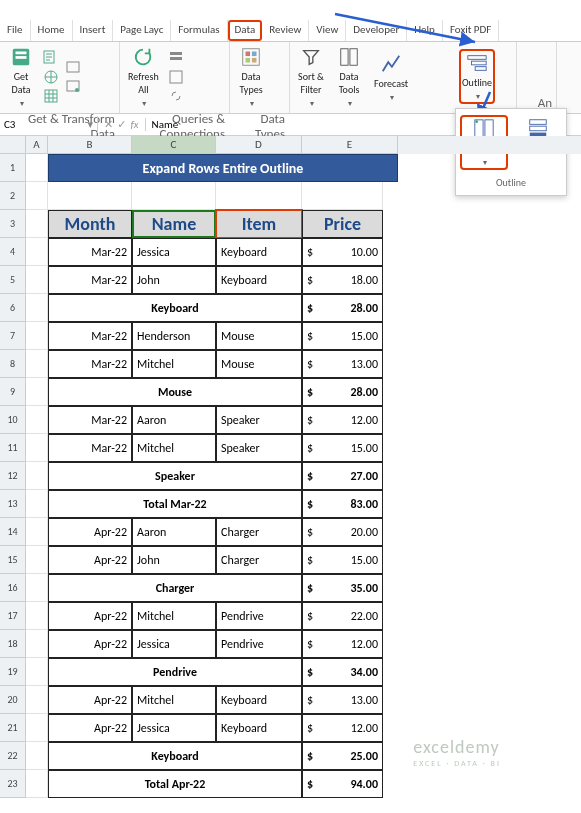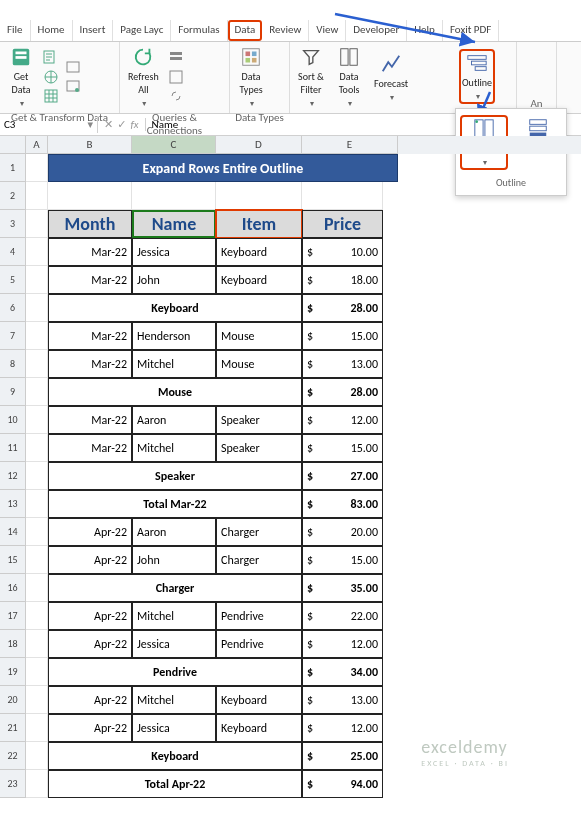--- a/index.html
+++ b/index.html
@@ -6,21 +6,21 @@
     body { background: #fff; width: 581px; height: 813px; overflow: hidden; user-select: none; }
 
     
     .menubar { display: flex; border-bottom: 1px solid #ccc; height: 22px; font-size: 11px; margin-top: 20px; }
     .menu-item { padding: 3px 7px; color: #444; cursor: pointer; border-right: 1px solid #e0e0e0; }
     .menu-item.active { border: 2px solid #e03a00; border-radius: 3px; padding: 1px 5px; }
 
     .ribbon { display: flex; height: 72px; border-bottom: 1px solid #d0d0d0; background: #fafafa; }
     .ribbon-group { display: flex; flex-direction: column; border-right: 1px solid #ddd; padding: 2px 4px; }
     .ribbon-group .items { flex: 1; display: flex; align-items: center; gap: 4px; }
-    .ribbon-group .group-label { font-size: 11px; color: #666; text-align: center; padding: 1px 0; }
+    .ribbon-group .group-label { font-size: 13px; color: #666; text-align: right; padding: 1px 0; }
     .rbig { display: flex; flex-direction: column; align-items: center; font-size: 10px; color: #222; padding: 2px 4px; gap: 2px; cursor: pointer; }
     .rbig svg { width: 26px; height: 22px; }
     .ricon { width: 18px; height: 18px; display: flex; align-items: center; justify-content: center; cursor: pointer; }
     .ricon svg { width: 16px; height: 16px; }
     .highlight-orange { border: 2.5px solid #e03a00; border-radius: 4px; padding: 1px; }
 
     
     .outline-pop { position: absolute; top: 108px; left: 455px; background: #fff; border: 1px solid #ccc; box-shadow: 0 2px 6px rgba(0,0,0,.2); padding: 6px 4px; display: flex; flex-direction: column; }
     .outline-pop .row { display: flex; gap: 6px; }
     .outline-pop .rbig { width: 48px; }
@@ -53,21 +53,21 @@
     .title-banner { background: #335a9a; color:#fff; font-weight:bold; font-size:14px; justify-content:center; border:1px solid #1c3a6b;}
     .th { background: #dbdbdb; color:#1e4a8a; font-weight:bold; font-size:18px; justify-content:center; border:1px solid #222 !important;}
     .td { border:1px solid #222 !important; font-size:12px; }
     .td.right { justify-content:flex-end;}
     .td.bold { font-weight:bold;}
     .td.center { justify-content:center;}
     .price { display:flex; justify-content:space-between; width:100%;}
     .sel-ol { outline: 2.5px solid #e03a00; outline-offset: -1px; }
     .sel-green { outline: 2px solid #1c7a1c; outline-offset: -2px;}
 
-    .watermark { position:absolute; right: 72px; bottom: 30px; font-size:18px; color:#bfc9c0; font-weight:300; letter-spacing:1px; pointer-events:none;}
+    .watermark { position:absolute; right: 80px; bottom: 30px; font-size:18px; color:#bfc9c0; font-weight:300; letter-spacing:1px; pointer-events:none;}
     .watermark small { display:block; font-size:8px; letter-spacing:2px;}
 
     .chevdown::after{content:"\25BE"; font-size:8px; color:#666; margin-left:2px;}
     .small-stack{display:flex;flex-direction:column;gap:1px;}
   </style>
 </head>
 <body>
 
 <div class="menubar" id="menubar">
     <div class="menu-item">File</div>

